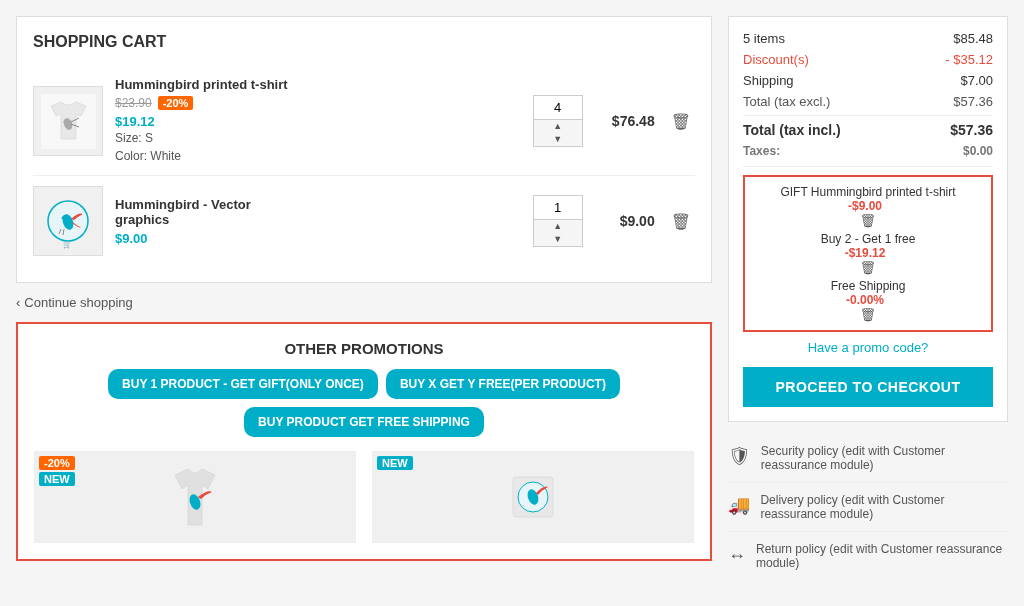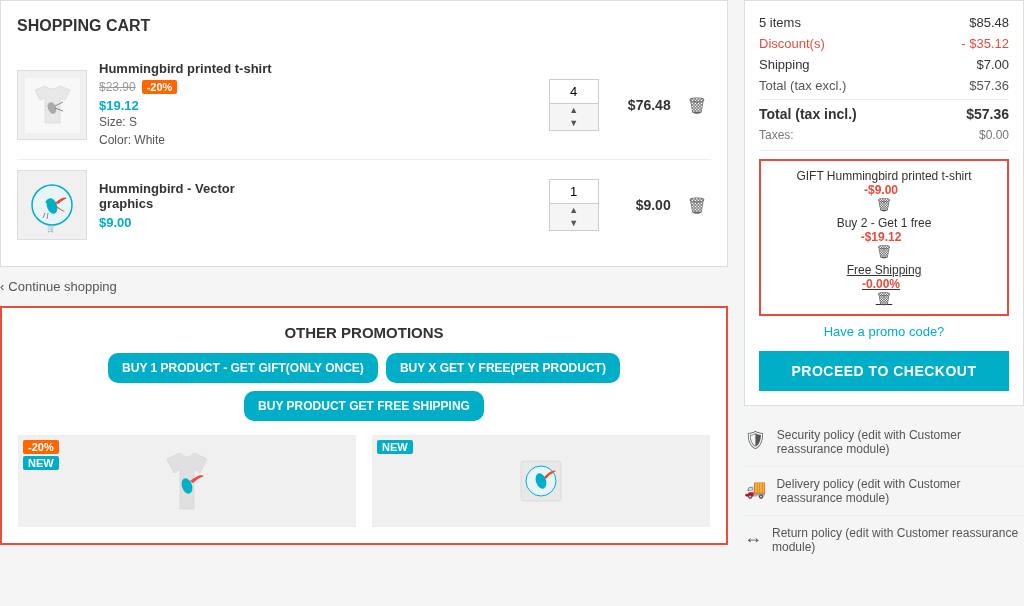--- a/index.html
+++ b/index.html
@@ -8,21 +8,21 @@
       font-size: 13px;
       background: #f5f5f5;
       color: #333;
       width: 1024px;
       min-height: 606px;
       overflow: hidden;
     }
     .main-layout {
       display: flex;
       gap: 0;
-      padding: 0;
+      padding: 16px;
       width: 1024px;
     }
     .left-panel {
       flex: 1;
       margin-right: 16px;
     }
     .right-panel {
       width: 280px;
       flex-shrink: 0;
     }
@@ -257,36 +257,37 @@
       border-top: 1px solid #eee;
       padding-top: 6px;
       margin-top: 2px;
     }
     .summary-row.taxes {
       font-size: 12px;
       color: #777;
       border-bottom: 1px solid #eee;
       padding-bottom: 8px;
       margin-bottom: 8px;
+      font-weight: bold;
     }
     .promotions-applied {
       border: 2px solid #e74c3c;
       padding: 8px;
       margin-top: 8px;
       margin-bottom: 8px;
     }
     .promo-applied-row {
       display: flex;
       align-items: center;
       justify-content: space-between;
       font-size: 12px;
       margin-bottom: 4px;
       flex-direction: column;
     }
-    .promo-applied-row:last-child { margin-bottom: 0; text-decoration: underline; }
+    .promo-applied-row:last-child { margin-bottom: 0; }
     .promo-applied-name { flex: 1; color: #333; }
     .promo-applied-value { color: #e74c3c; font-weight: bold; margin-right: 6px; }
     .promo-delete-btn {
       background: none;
       border: none;
       cursor: pointer;
       color: #555;
       font-size: 13px;
       padding: 0;
     }

